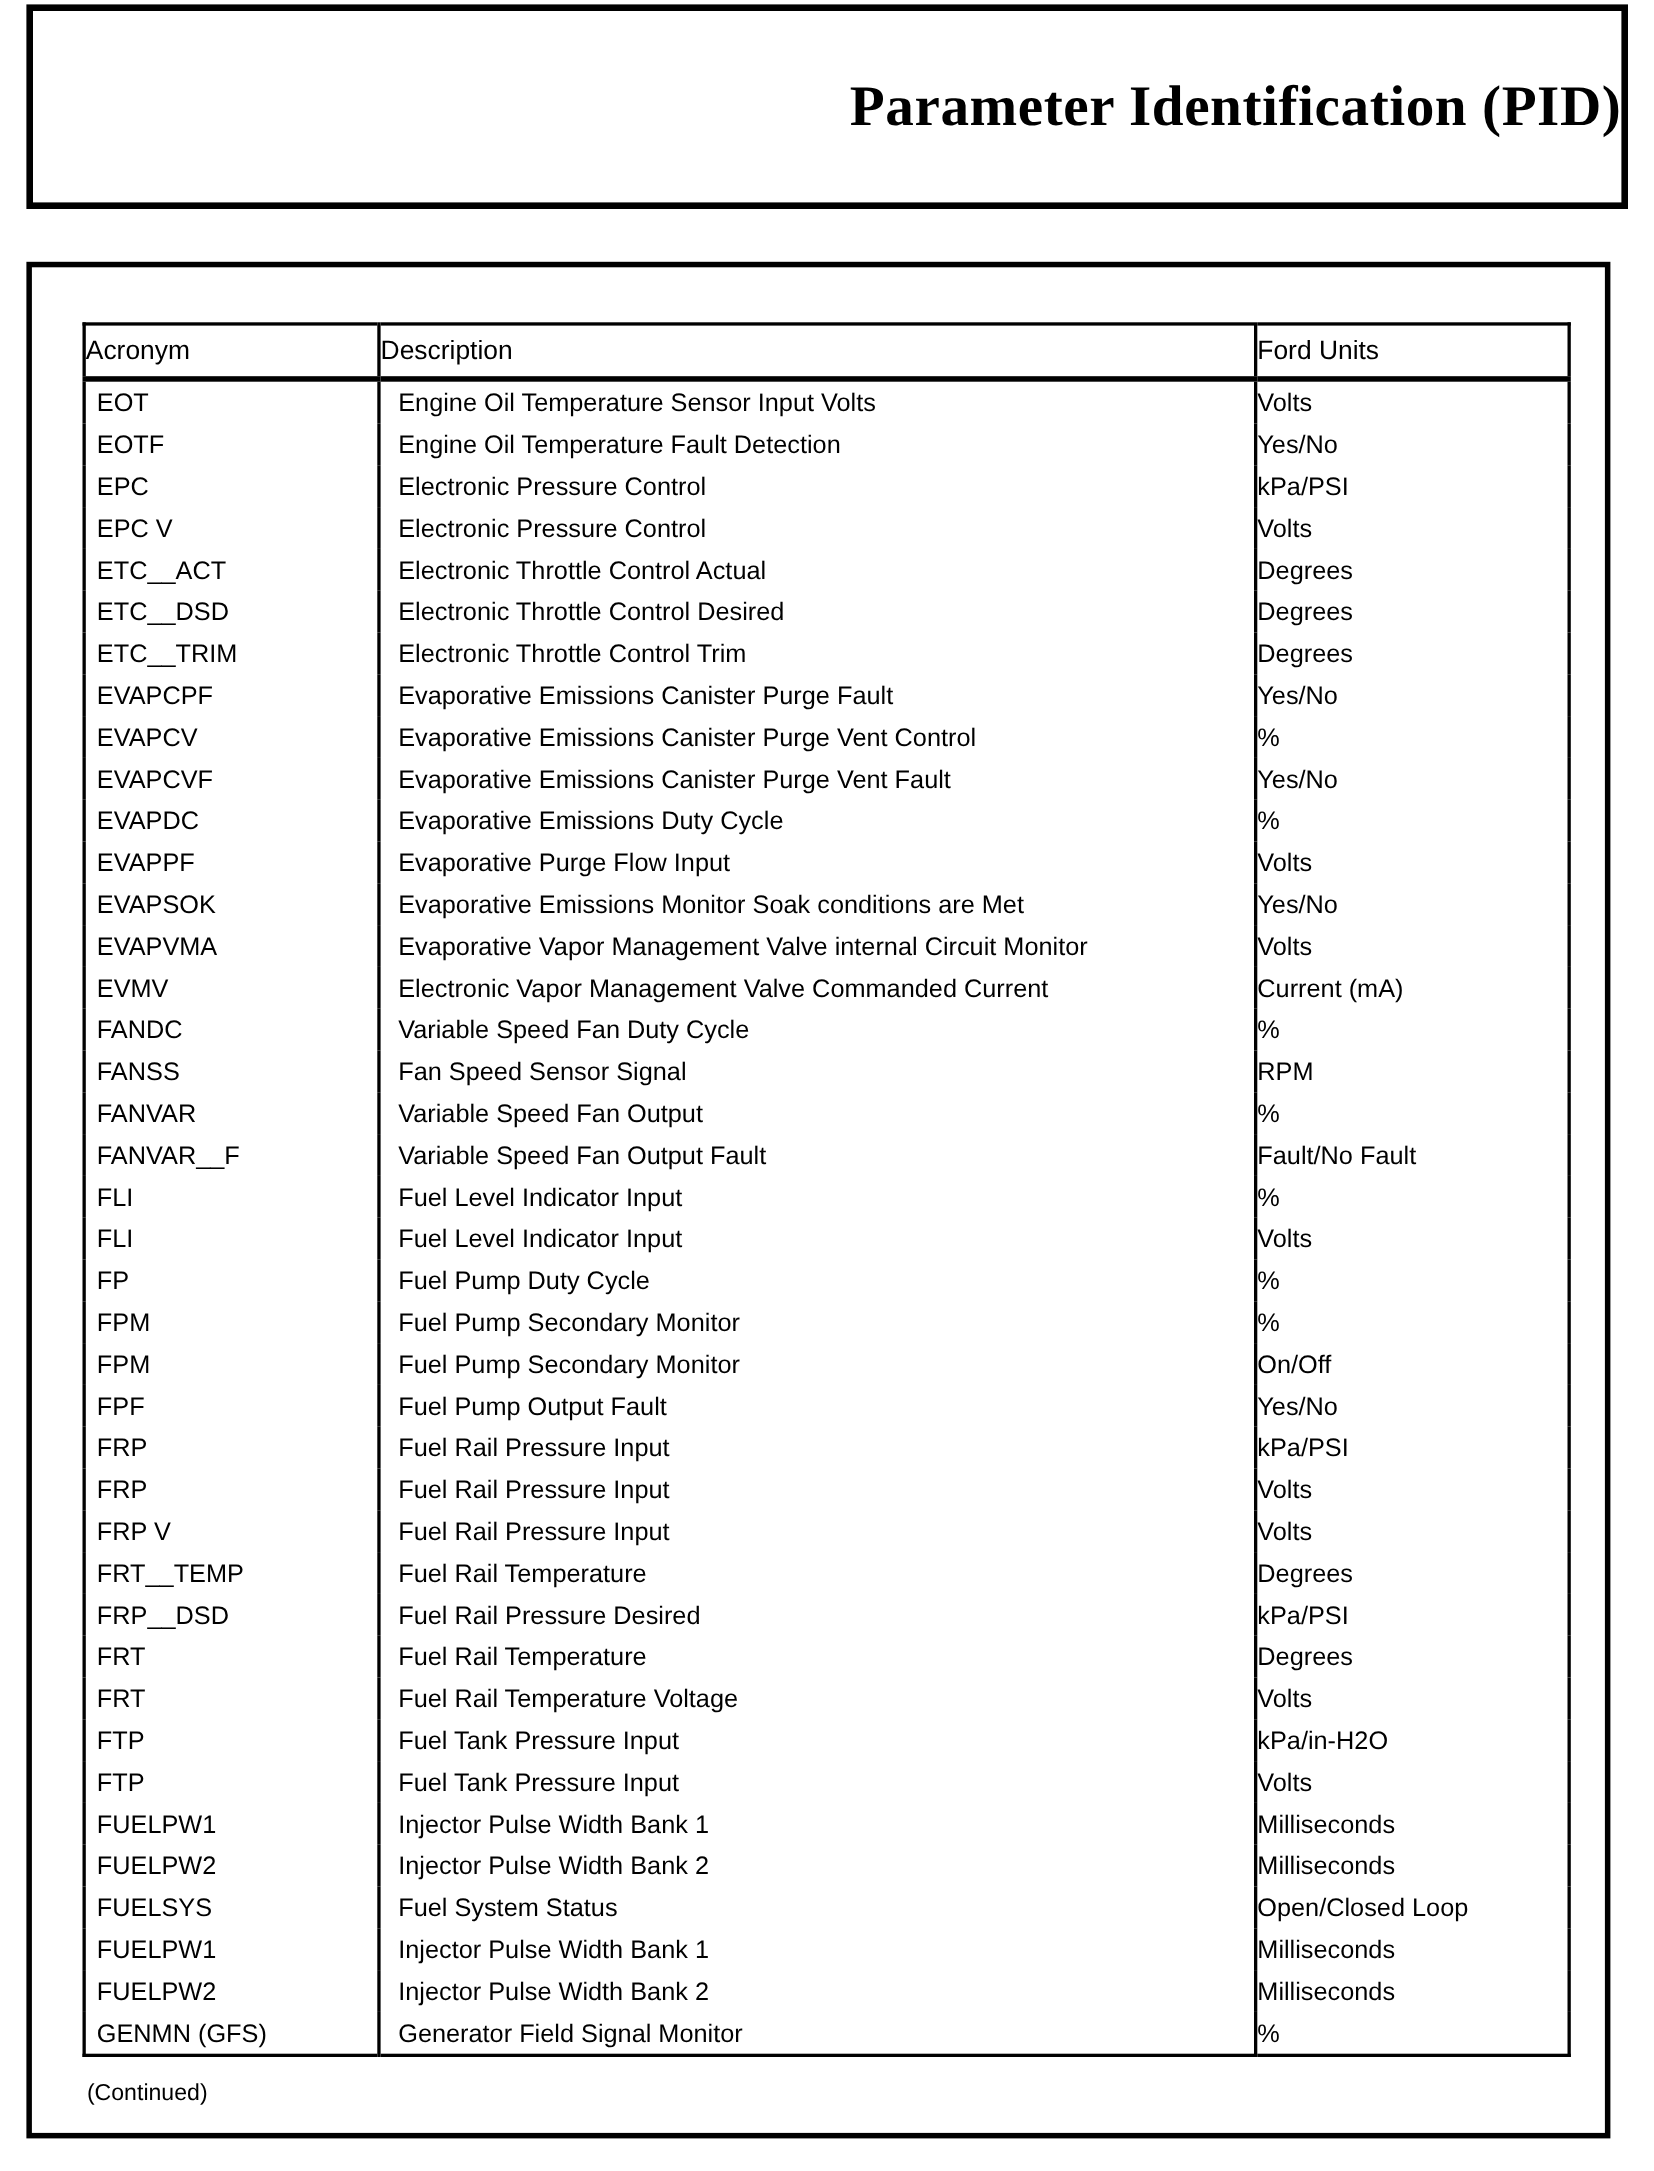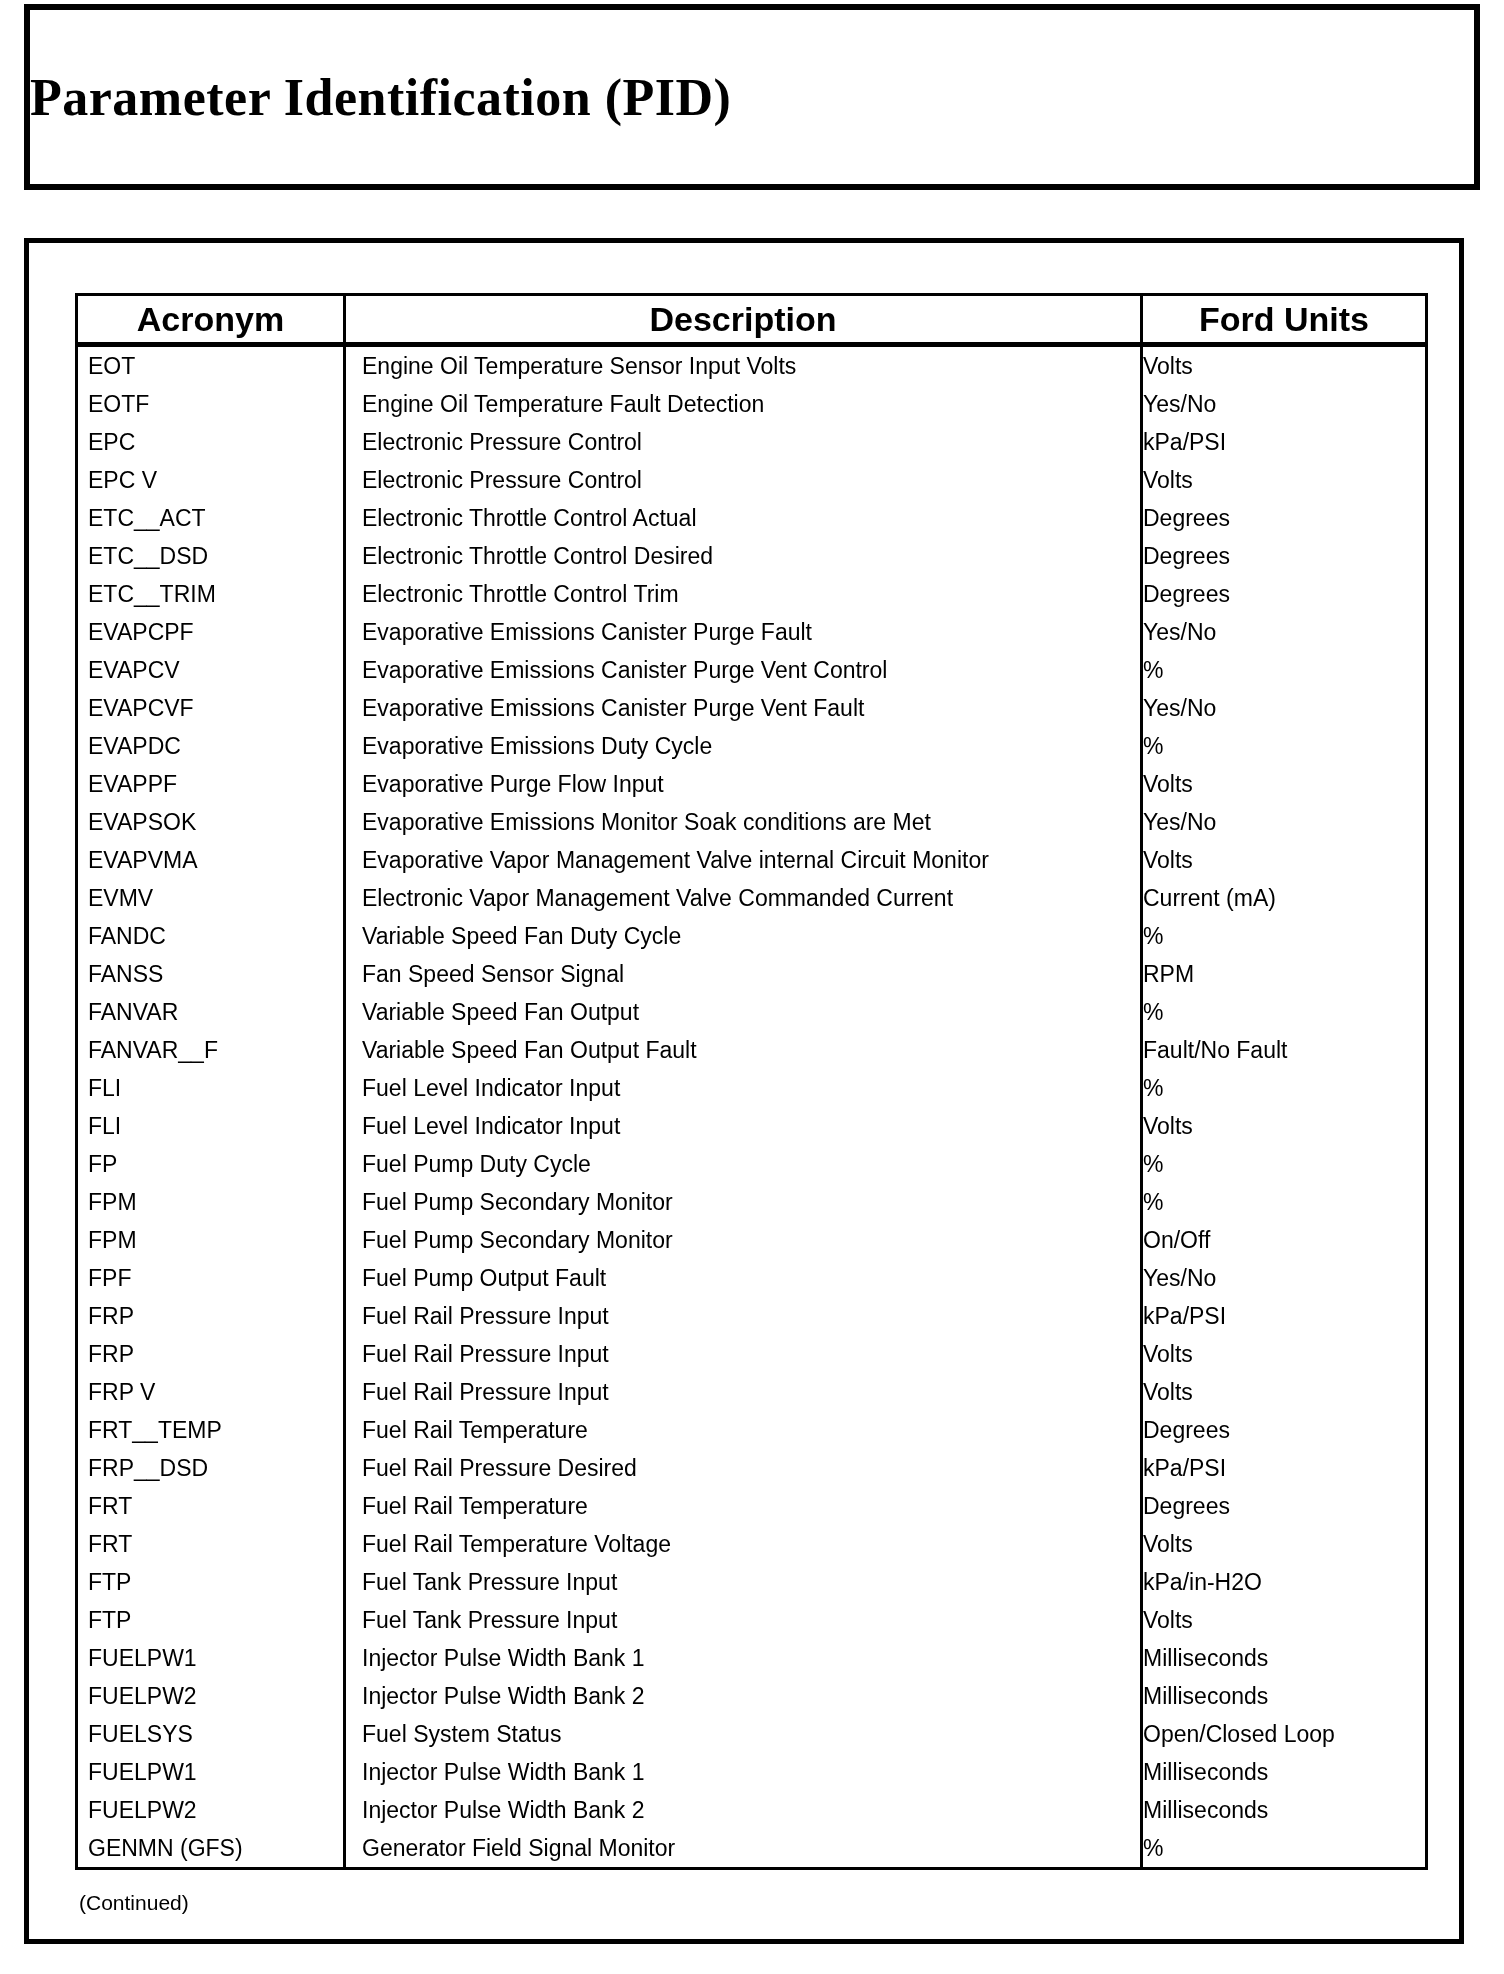--- a/index.html
+++ b/index.html
@@ -13,21 +13,21 @@
     background:var(--paper);
     font-family:"Liberation Sans",sans-serif;
     color:var(--ink);
     overflow:hidden;
   }
   .title-box{
     position:absolute;left:24px;top:4px;
     width:1456px;height:186px;
     border:6px solid var(--ink);
     box-sizing:border-box;
-    display:flex;align-items:center;justify-content:flex-start;
+    display:flex;align-items:center;justify-content:flex-end;
   }
   .page-title{
     font-family:"Liberation Serif",serif;
     font-weight:bold;
     font-size:52px;
     margin:0;
     letter-spacing:0.5px;
   }
   .content-box{
     position:absolute;left:24px;top:238px;
@@ -40,23 +40,23 @@
     width:1350px;
     border-collapse:collapse;
     table-layout:fixed;
     border:3px solid var(--ink);
   }
   table.pid col.c-acronym{width:268px;}
   table.pid col.c-desc{width:797px;}
   table.pid col.c-units{width:285px;}
   table.pid th{
     height:46px;
-    font-size:34px;
-    font-weight:bold;
-    text-align:center;
+    font-size:24px;
+    font-weight:normal;
+    text-align:left;
     vertical-align:middle;
     border-bottom:5px solid var(--ink);
     padding:0;
   }
   table.pid td{
     height:38px;
     font-size:23px;
     vertical-align:middle;
     padding:0 4px 0 10px;
     overflow:hidden;

